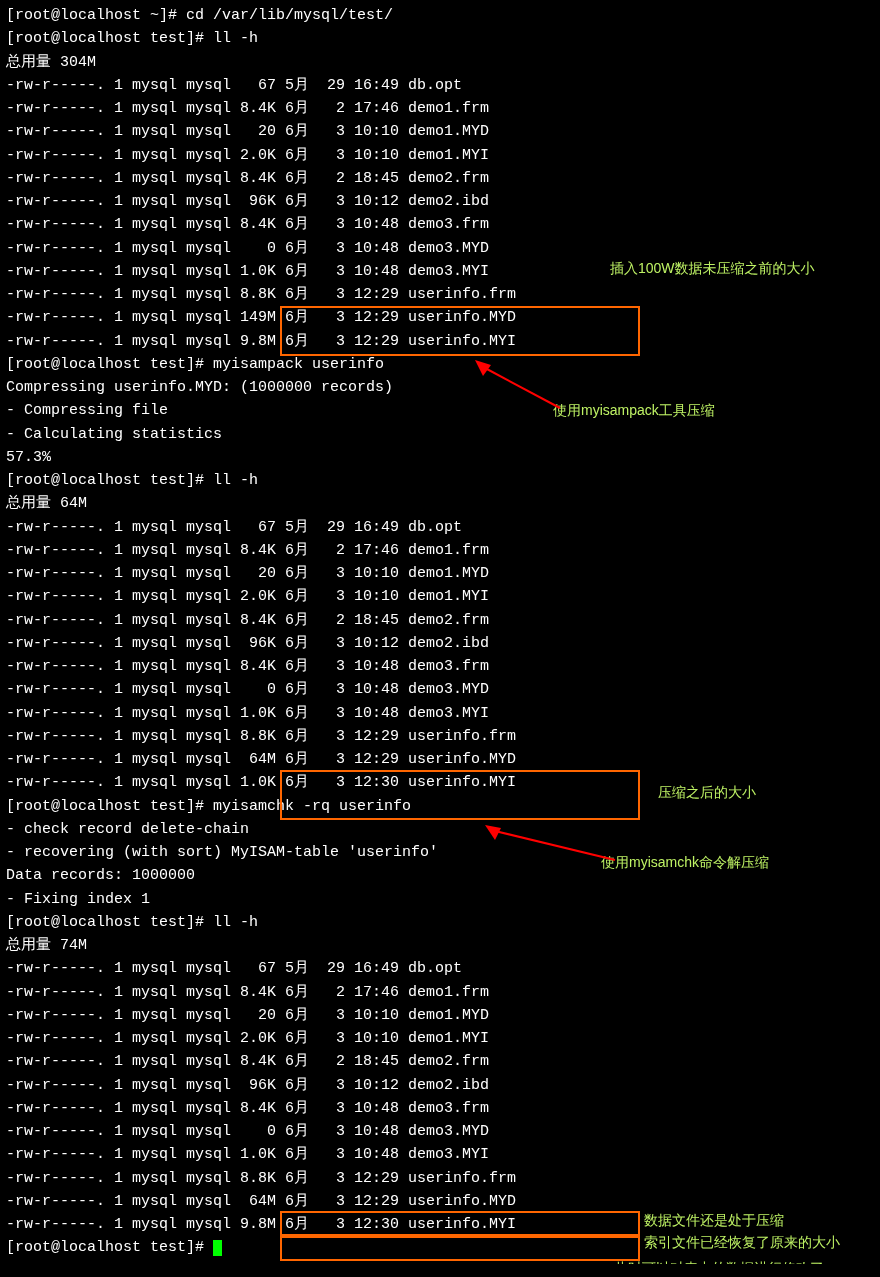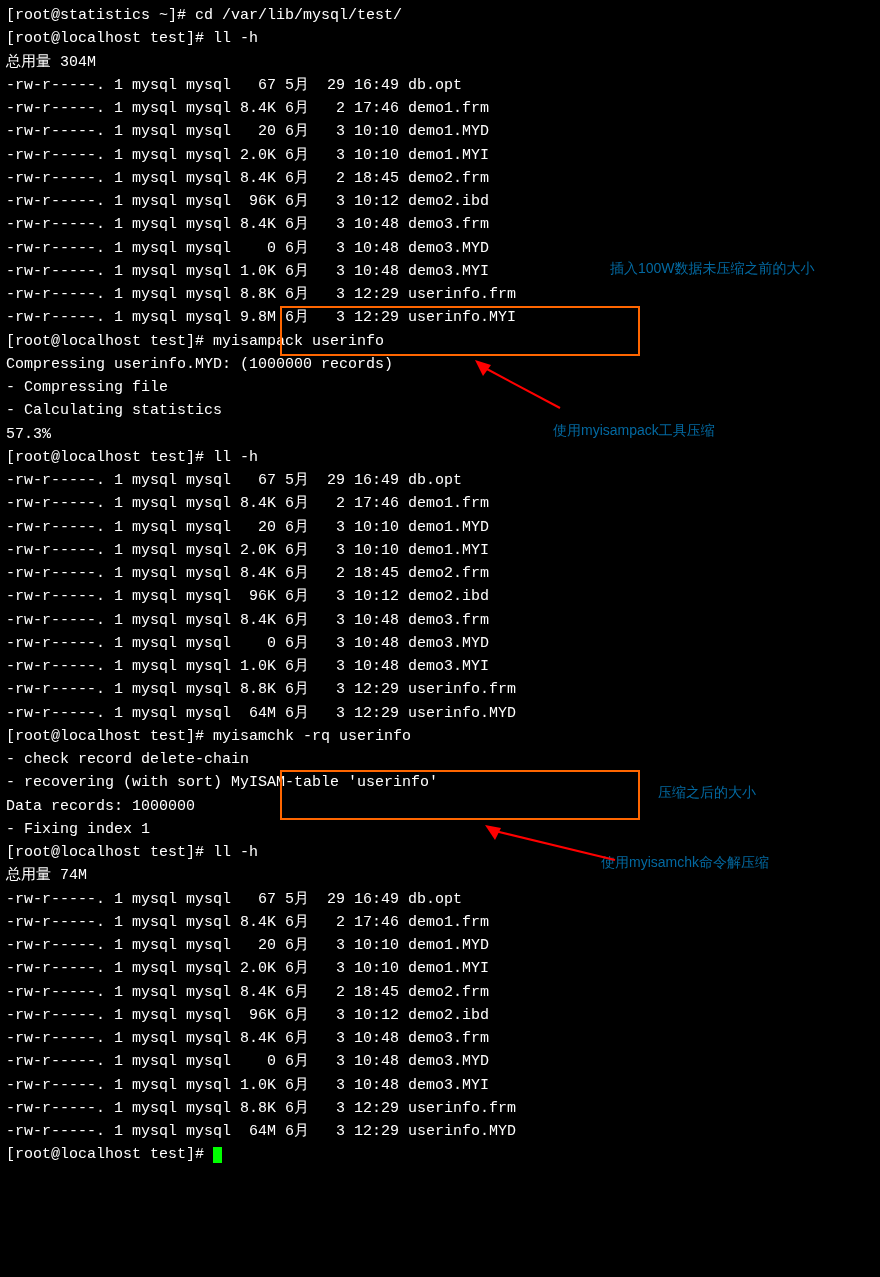--- a/index.html
+++ b/index.html
@@ -21,92 +21,96 @@
     background: #00ff00;
     vertical-align: text-bottom;
   }
   .box {
     position: absolute;
     border: 2px solid #ff6600;
     pointer-events: none;
   }
   .ann {
     position: absolute;
-    color: #0369a1;
+    color: #bef264;
     font-family: "SimSun","Arial",sans-serif;
     font-size: 14px;
     white-space: nowrap;
   }
   .arrow { position: absolute; pointer-events: none; }
   .arrow line { stroke: #ff0000; stroke-width: 2; }
   .arrow polygon { fill: #ff0000; }
 </style>
 </head>
 <body>
 
 <div id="term">
-    <div class="line">[root@statistics ~]# cd /var/lib/mysql/test/</div>
+    <div class="line">[root@localhost ~]# cd /var/lib/mysql/test/</div>
     <div class="line">[root@localhost test]# ll -h</div>
     <div class="line">总用量 304M</div>
     <div class="line">-rw-r-----. 1 mysql mysql   67 5月  29 16:49 db.opt</div>
     <div class="line">-rw-r-----. 1 mysql mysql 8.4K 6月   2 17:46 demo1.frm</div>
     <div class="line">-rw-r-----. 1 mysql mysql   20 6月   3 10:10 demo1.MYD</div>
     <div class="line">-rw-r-----. 1 mysql mysql 2.0K 6月   3 10:10 demo1.MYI</div>
     <div class="line">-rw-r-----. 1 mysql mysql 8.4K 6月   2 18:45 demo2.frm</div>
     <div class="line">-rw-r-----. 1 mysql mysql  96K 6月   3 10:12 demo2.ibd</div>
     <div class="line">-rw-r-----. 1 mysql mysql 8.4K 6月   3 10:48 demo3.frm</div>
     <div class="line">-rw-r-----. 1 mysql mysql    0 6月   3 10:48 demo3.MYD</div>
     <div class="line">-rw-r-----. 1 mysql mysql 1.0K 6月   3 10:48 demo3.MYI</div>
     <div class="line">-rw-r-----. 1 mysql mysql 8.8K 6月   3 12:29 userinfo.frm</div>
+    <div class="line">-rw-r-----. 1 mysql mysql 149M 6月   3 12:29 userinfo.MYD</div>
     <div class="line">-rw-r-----. 1 mysql mysql 9.8M 6月   3 12:29 userinfo.MYI</div>
     <div class="line">[root@localhost test]# myisampack userinfo</div>
     <div class="line">Compressing userinfo.MYD: (1000000 records)</div>
     <div class="line">- Compressing file</div>
     <div class="line">- Calculating statistics</div>
     <div class="line">57.3%     </div>
     <div class="line">[root@localhost test]# ll -h</div>
+    <div class="line">总用量 64M</div>
     <div class="line">-rw-r-----. 1 mysql mysql   67 5月  29 16:49 db.opt</div>
     <div class="line">-rw-r-----. 1 mysql mysql 8.4K 6月   2 17:46 demo1.frm</div>
     <div class="line">-rw-r-----. 1 mysql mysql   20 6月   3 10:10 demo1.MYD</div>
     <div class="line">-rw-r-----. 1 mysql mysql 2.0K 6月   3 10:10 demo1.MYI</div>
     <div class="line">-rw-r-----. 1 mysql mysql 8.4K 6月   2 18:45 demo2.frm</div>
     <div class="line">-rw-r-----. 1 mysql mysql  96K 6月   3 10:12 demo2.ibd</div>
     <div class="line">-rw-r-----. 1 mysql mysql 8.4K 6月   3 10:48 demo3.frm</div>
     <div class="line">-rw-r-----. 1 mysql mysql    0 6月   3 10:48 demo3.MYD</div>
     <div class="line">-rw-r-----. 1 mysql mysql 1.0K 6月   3 10:48 demo3.MYI</div>
     <div class="line">-rw-r-----. 1 mysql mysql 8.8K 6月   3 12:29 userinfo.frm</div>
     <div class="line">-rw-r-----. 1 mysql mysql  64M 6月   3 12:29 userinfo.MYD</div>
+    <div class="line">-rw-r-----. 1 mysql mysql 1.0K 6月   3 12:30 userinfo.MYI</div>
     <div class="line">[root@localhost test]# myisamchk -rq userinfo</div>
     <div class="line">- check record delete-chain</div>
     <div class="line">- recovering (with sort) MyISAM-table 'userinfo'</div>
     <div class="line">Data records: 1000000</div>
     <div class="line">- Fixing index 1</div>
     <div class="line">[root@localhost test]# ll -h</div>
     <div class="line">总用量 74M</div>
     <div class="line">-rw-r-----. 1 mysql mysql   67 5月  29 16:49 db.opt</div>
     <div class="line">-rw-r-----. 1 mysql mysql 8.4K 6月   2 17:46 demo1.frm</div>
     <div class="line">-rw-r-----. 1 mysql mysql   20 6月   3 10:10 demo1.MYD</div>
     <div class="line">-rw-r-----. 1 mysql mysql 2.0K 6月   3 10:10 demo1.MYI</div>
     <div class="line">-rw-r-----. 1 mysql mysql 8.4K 6月   2 18:45 demo2.frm</div>
     <div class="line">-rw-r-----. 1 mysql mysql  96K 6月   3 10:12 demo2.ibd</div>
     <div class="line">-rw-r-----. 1 mysql mysql 8.4K 6月   3 10:48 demo3.frm</div>
     <div class="line">-rw-r-----. 1 mysql mysql    0 6月   3 10:48 demo3.MYD</div>
     <div class="line">-rw-r-----. 1 mysql mysql 1.0K 6月   3 10:48 demo3.MYI</div>
     <div class="line">-rw-r-----. 1 mysql mysql 8.8K 6月   3 12:29 userinfo.frm</div>
     <div class="line">-rw-r-----. 1 mysql mysql  64M 6月   3 12:29 userinfo.MYD</div>
+    <div class="line">-rw-r-----. 1 mysql mysql 9.8M 6月   3 12:30 userinfo.MYI</div>
     <div class="line">[root@localhost test]# <span class="cursor"></span></div>
   </div>
 
 <div class="box" id="box-b1" style="left: 280px; top: 306px; width: 356px; height: 46px;"></div>
 <div class="box" id="box-b2" style="left: 280px; top: 770px; width: 356px; height: 46px;"></div>
 <div class="box" id="box-b3" style="left: 280px; top: 1211px; width: 356px; height: 23px;"></div>
 <div class="box" id="box-b4" style="left: 280px; top: 1234px; width: 356px; height: 23px;"></div>
 
 <div class="ann" style="left:610px; top:258px;">插入100W数据未压缩之前的大小</div>
-<div class="ann" style="left:553px; top:420px;">使用myisampack工具压缩</div>
+<div class="ann" style="left:553px; top:400px;">使用myisampack工具压缩</div>
 <div class="ann" style="left:658px; top:782px;">压缩之后的大小</div>
 <div class="ann" style="left:601px; top:852px;">使用myisamchk命令解压缩</div>
 <div class="ann" style="left:644px; top:1210px;">数据文件还是处于压缩</div>
 <div class="ann" style="left:644px; top:1232px;">索引文件已经恢复了原来的大小</div>
 <div class="ann" style="left:614px; top:1258px;">此时可以对表中的数据进行修改了</div>
 
 <svg class="arrow" style="left:475px; top:360px;" width="90" height="53">
   <line x1="85" y1="48" x2="10" y2="8"></line>
   <polygon points="0,0 16,5 8,16"></polygon>
 </svg>

